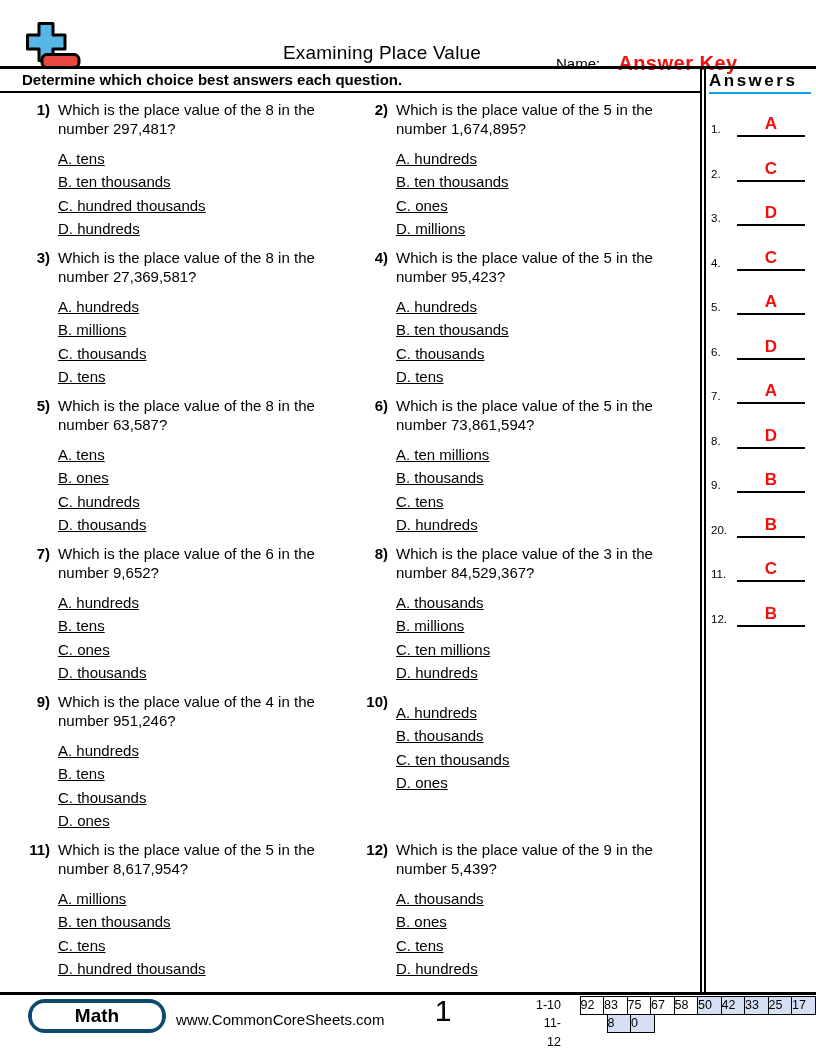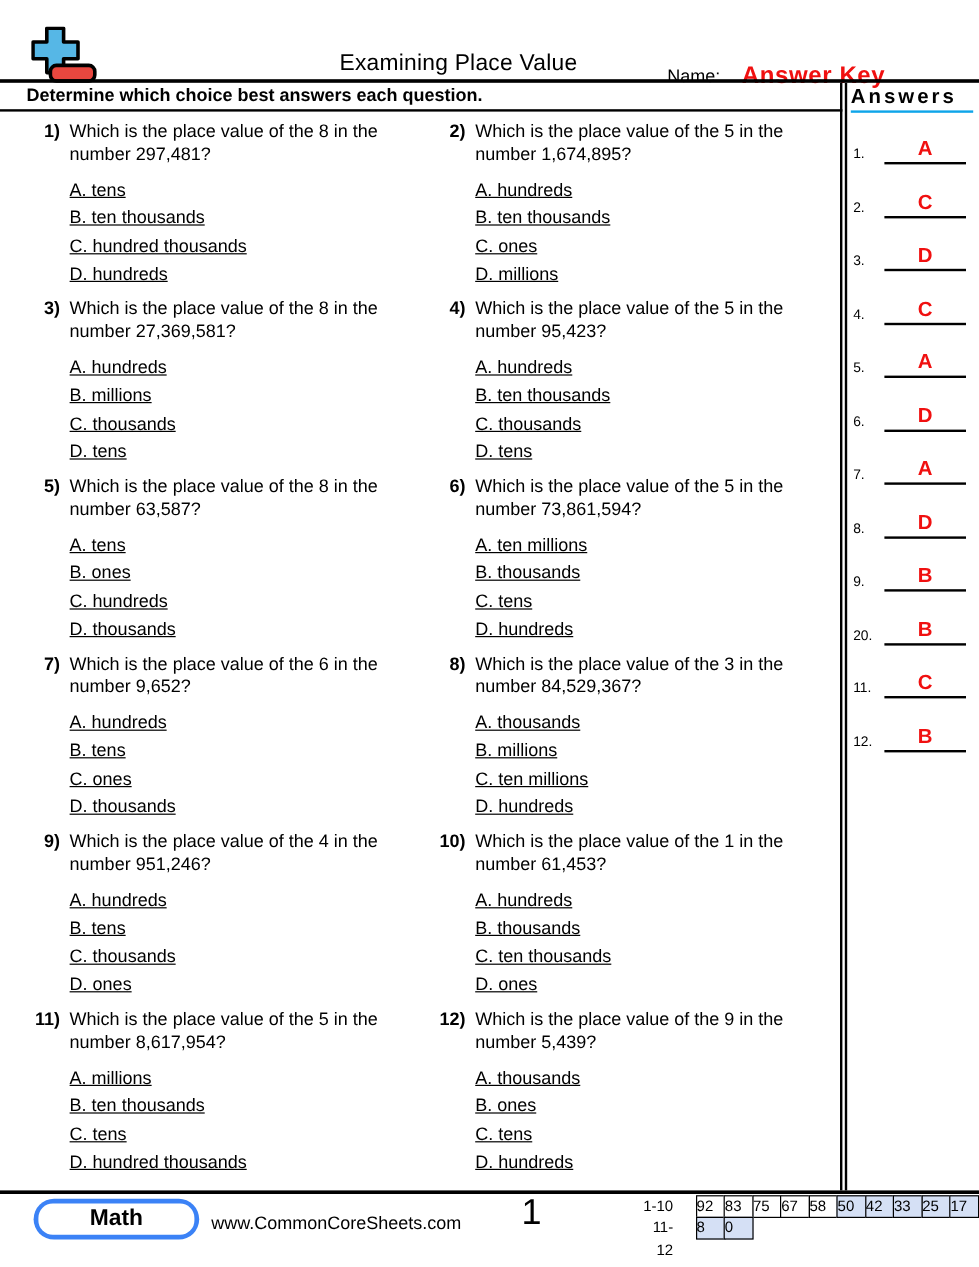--- a/index.html
+++ b/index.html
@@ -47,30 +47,30 @@
   .arow { display:flex; align-items:flex-end; height:24px; margin:0 0 20.5px 2px; }
   .anum { font-size:11.5px; width:26px; padding-bottom:2px; }
   .aval {
     width:68px; text-align:center; font-size:17px; font-weight:bold;
     color:var(--answer-red,#f00); border-bottom:2px solid #000; padding-bottom:1px;
   }
 
   
   .footer-line { left:0; top:992px; width:816px; height:3px; }
   .badge { position:absolute; left:28px; top:999px; width:138px; height:34px;
-           background:#3b82f6; border-radius:17px; padding:4px; }
+           background:#0c4a6e; border-radius:17px; padding:4px; }
   .badge-inner { background:#fff; border-radius:12px; height:100%;
                  display:flex; align-items:center; justify-content:center;
                  font-size:19px; font-weight:bold; }
   .website { position:absolute; left:176px; top:1011px; font-size:15px; }
   .page-number { position:absolute; left:418px; top:994px; width:50px; text-align:center; font-size:30px; }
 
   .score { position:absolute; right:0; top:996px; }
   .srow { display:flex; }
-  .srow + .srow { margin-top:-1.5px; }
+  .srow + .srow { margin-top:-1.5px;gap:27px; }
   .slabel { width:46px; text-align:right; padding-right:20px; font-size:12.5px; line-height:19px; }
   .cells { display:flex; }
   .cell {
     width:25px; height:19px; border:1.5px solid #000; margin-left:-1.5px;
     font-size:12.5px; line-height:16.5px; background:#fff;
   }
   .cell[data-hl="true"] { background:var(--cell-highlight,#d5e0f5); }
 </style>
 </head>
 <body>
@@ -206,21 +206,20 @@
         <div class="opt">B. tens</div>
         <div class="opt">C. thousands</div>
         <div class="opt">D. ones</div>
       </div>
     </div>
   </div>
 
   <div class="q">
     <span class="qnum">10)</span>
     <div class="qbody">
-      <div class="qtext">Which is the place value of the 1 in the number 61,453?</div>
       <div class="opts">
         <div class="opt">A. hundreds</div>
         <div class="opt">B. thousands</div>
         <div class="opt">C. ten thousands</div>
         <div class="opt">D. ones</div>
       </div>
     </div>
   </div>
 
   <div class="q">

